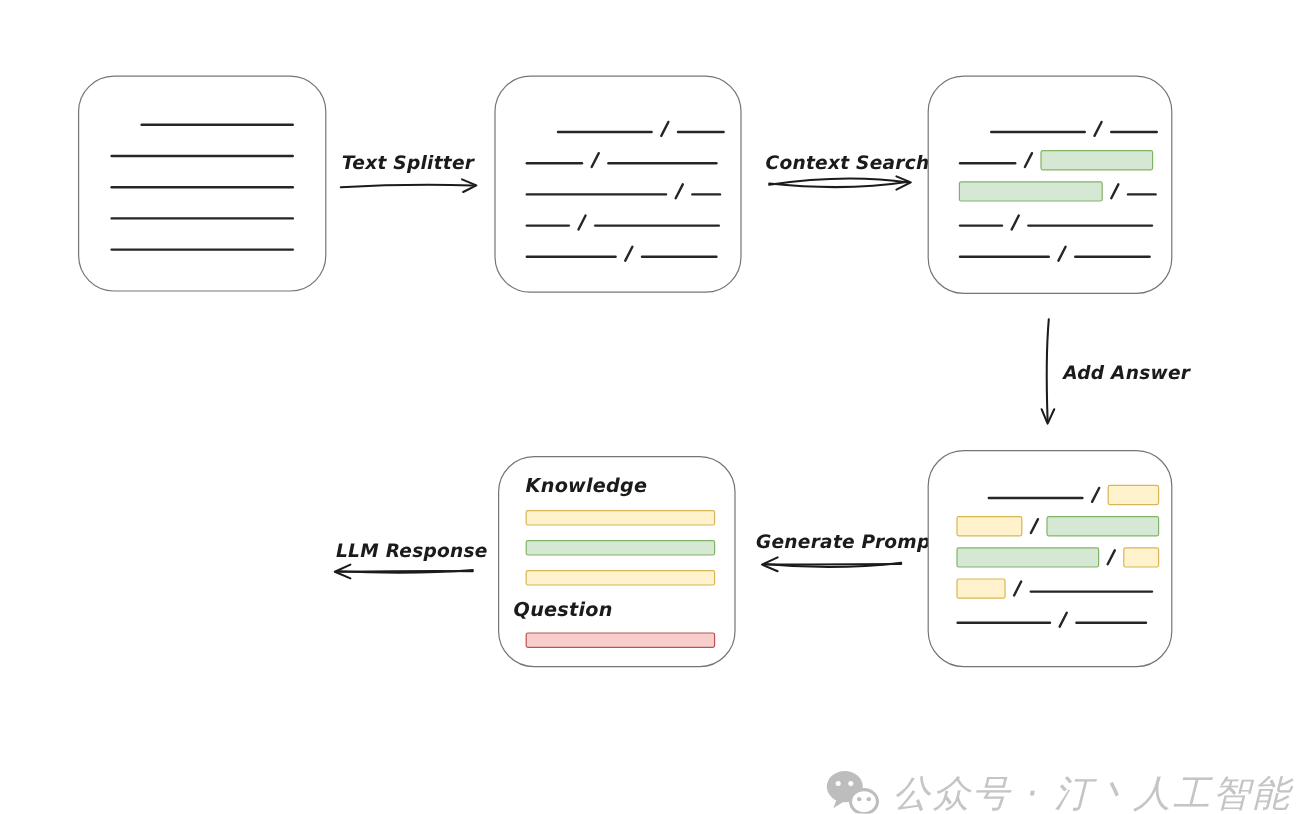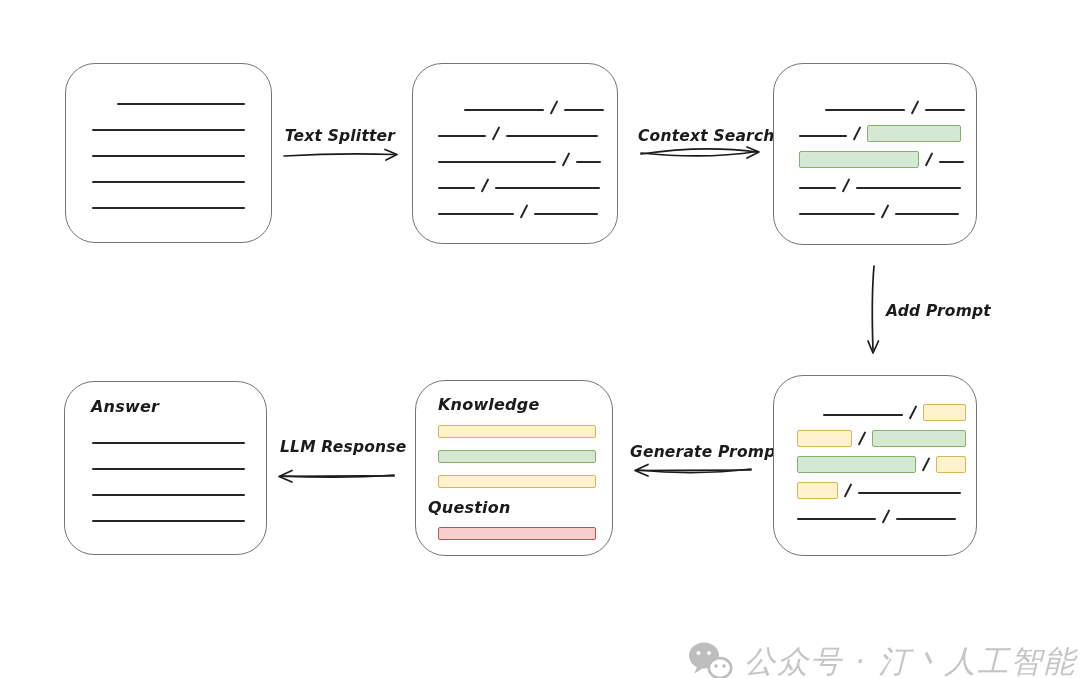--- a/index.html
+++ b/index.html
@@ -50,21 +50,21 @@
   
   #arrows-layer{position:absolute;left:0;top:0;width:1080px;height:678px;pointer-events:none;}
   #arrows-layer path,#arrows-layer polyline{fill:none;stroke:#1b1b1b;stroke-width:1.7;
     stroke-linecap:round;stroke-linejoin:round;}
   .arrow-label{position:absolute;font-size:15.5px;font-weight:600;letter-spacing:.2px;
     white-space:nowrap;text-align:center;}
   #text-splitter-label{left:281px;top:127px;width:118px;}
   #vector-search-label{left:638px;top:127px;width:120px;}
   #add-context-label{left:886px;top:302px;}
   #generate-prompt-label{left:630px;top:443px;width:128px;}
-  #llm-response-label{left:280px;top:438px;width:108px;}
+  #llm-response-label{left:280px;top:450px;width:108px;}
   
   #credit-text{position:absolute;left:600px;top:586px;width:470px;text-align:center;
     font-size:16px;font-weight:600;letter-spacing:.2px;}
   #watermark{position:absolute;left:688px;top:611px;display:flex;align-items:center;gap:11px;
     color:#c5c5c5;margin-top:30px;}
   #watermark-text{font-size:31px;letter-spacing:2px;white-space:nowrap;}
 </style>
 </head>
 <body>
 
@@ -81,21 +81,21 @@
     <path d="M751,469 C714,473.5 674,473.5 637,470"></path>
     <path d="M751,470 C710,470 675,470.5 637,470.5"></path>
     <polyline points="648,464.5 635,470.5 648,476"></polyline>
     <path d="M394,475 C355,478 315,477.5 281,476"></path>
     <path d="M394,476 C352,475.5 318,476 281,476.5"></path>
     <polyline points="292,470.5 279,476.5 292,482"></polyline>
   </svg>
 
   <div class="arrow-label" id="text-splitter-label">Text Splitter</div>
   <div class="arrow-label" id="vector-search-label">Context Search</div>
-  <div class="arrow-label" id="add-context-label">Add Prompt</div>
+  <div class="arrow-label" id="add-context-label">Add Answer</div>
   <div class="arrow-label" id="generate-prompt-label">Generate Prompt</div>
   <div class="arrow-label" id="llm-response-label">LLM Response</div>
 
   <div class="box" id="document-box">
     <div class="lines-col" id="document-lines">
         <div class="doc-line" style="width: 128px; margin-left: 25px;"></div>
         <div class="doc-line" style="width: 153px;"></div>
         <div class="doc-line" style="width: 153px;"></div>
         <div class="doc-line" style="width: 153px;"></div>
         <div class="doc-line" style="width: 153px;"></div>
@@ -198,29 +198,20 @@
         <div class="kbar yellow"></div>
         <div class="kbar green"></div>
         <div class="kbar yellow"></div>
       </div>
     <div class="box-title" id="question-label">Question</div>
     <div id="question-bar-host">
         <div class="kbar red"></div>
       </div>
   </div>
 
-  <div class="box" id="answer-box">
-    <div class="box-title" id="answer-label">Answer</div>
-    <div class="lines-col" id="answer-lines">
-        <div class="doc-line" style="width: 153px;"></div>
-        <div class="doc-line" style="width: 153px;"></div>
-        <div class="doc-line" style="width: 153px;"></div>
-        <div class="doc-line" style="width: 153px;"></div>
-      </div>
-  </div>
 
 
   <div id="watermark">
     <svg width="45" height="42" viewBox="0 0 45 42">
       <ellipse cx="16" cy="14.5" rx="15" ry="13" fill="#bdbdbd"></ellipse>
       <path d="M9 25.5 L6.5 32.5 L15 27.2 Z" fill="#bdbdbd"></path>
       <circle cx="10.5" cy="12" r="2.1" fill="#ffffff"></circle>
       <circle cx="21" cy="12" r="2.1" fill="#ffffff"></circle>
       <ellipse cx="32" cy="27" rx="11.2" ry="10" fill="#ffffff" stroke="#bdbdbd" stroke-width="2.6"></ellipse>
       <path d="M36.5 35.5 L39.5 41 L30.5 37.3 Z" fill="#bdbdbd"></path>

